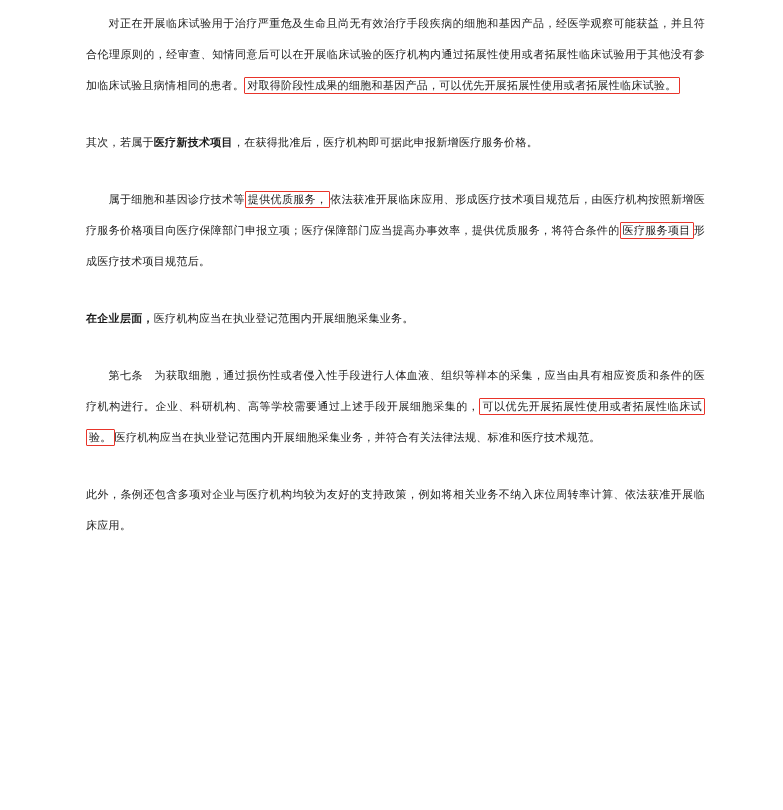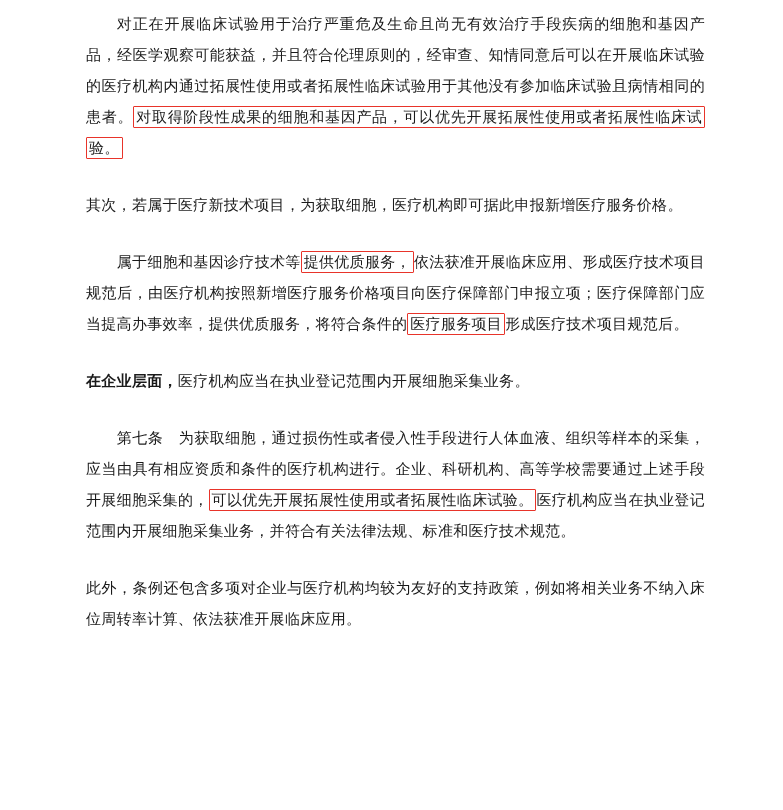--- a/index.html
+++ b/index.html
@@ -17,21 +17,21 @@
   .page {
     position: relative;
     width: 783px;
     height: 810px;
     box-sizing: border-box;
     padding: 8px 78px 0 86px;
     background: #ffffff;
     overflow: hidden;
   }
   .para {
-    font-size: 15px;
+    font-size: 11px;
     line-height: 31px;
     letter-spacing: 0.3px;
     text-align: justify;
     text-justify: inter-ideograph;
     margin: 0;
   }
   .indent {
     text-indent: 2.05em;
   }
   .gap-md { height: 26px; }
@@ -47,21 +47,21 @@
 </style>
 </head>
 <body>
 
 <div class="page">
 
   <p class="para indent" id="p1"><span>对正在开展临床试验用于治疗严重危及生命且尚无有效治疗手段疾病的细胞和基因产品，经医学观察可能获益，并且符合伦理原则的，经审查、知情同意后可以在开展临床试验的医疗机构内通过拓展性使用或者拓展性临床试验用于其他没有参加临床试验且病情相同的患者。</span><span class="hl">对取得阶段性成果的细胞和基因产品，可以优先开展拓展性使用或者拓展性临床试验。</span></p>
 
   <div class="gap-md"></div>
 
-  <p class="para" id="p2"><span>其次，若属于</span><span style="font-weight: normal;">医疗新技术项目</span><span>，为获取细胞，医疗机构即可据此申报新增医疗服务价格。</span></p>
+  <p class="para" id="p2"><span>其次，若属于</span><span style="font-weight: bold;">医疗新技术项目</span><span>，在获得批准后，医疗机构即可据此申报新增医疗服务价格。</span></p>
 
   <div class="gap-md"></div>
 
   <p class="para indent" id="p3"><span>属于细胞和基因诊疗技术等</span><span class="hl">提供优质服务，</span><span>依法获准开展临床应用、形成医疗技术项目规范后，由医疗机构按照新增医疗服务价格项目向医疗保障部门申报立项；医疗保障部门应当提高办事效率，提供优质服务，将符合条件的</span><span class="hl">医疗服务项目</span><span>形成医疗技术项目规范后。</span></p>
 
   <div class="gap-md"></div>
 
   <p class="para" id="p4"><span style="font-weight: bold; margin-top: 44px;">在企业层面，</span><span>医疗机构应当在执业登记范围内开展细胞采集业务。</span></p>
 
   <div class="gap-md"></div>

